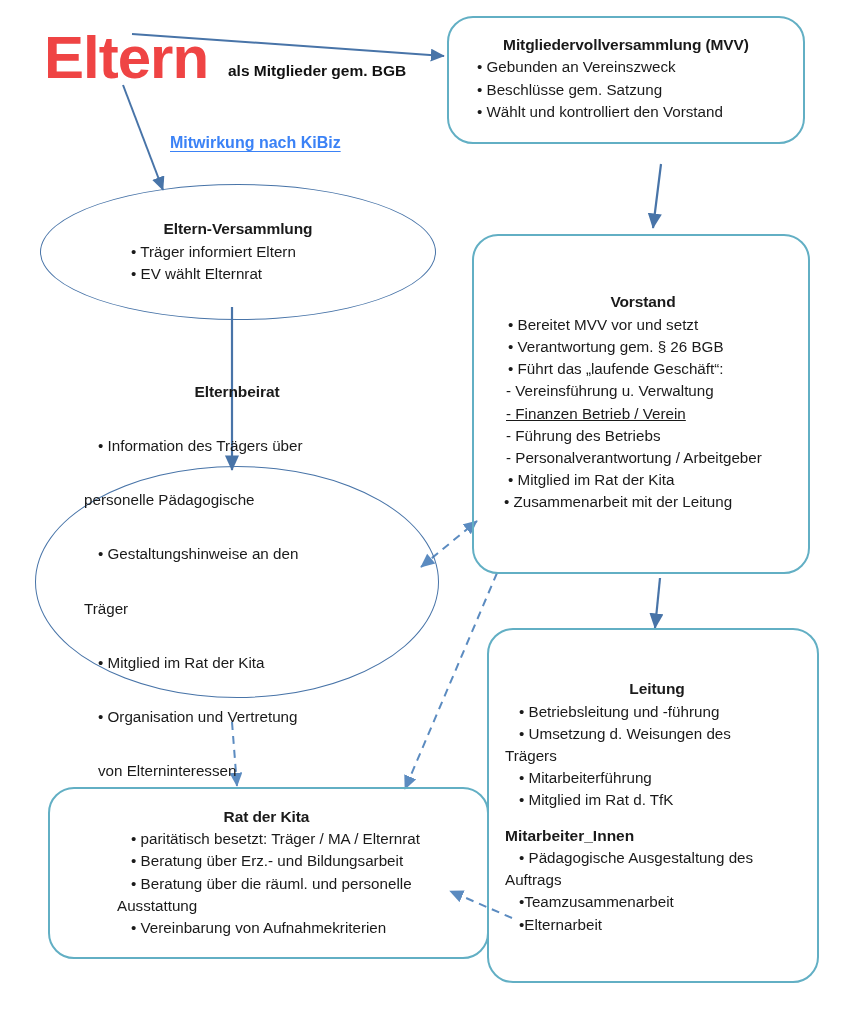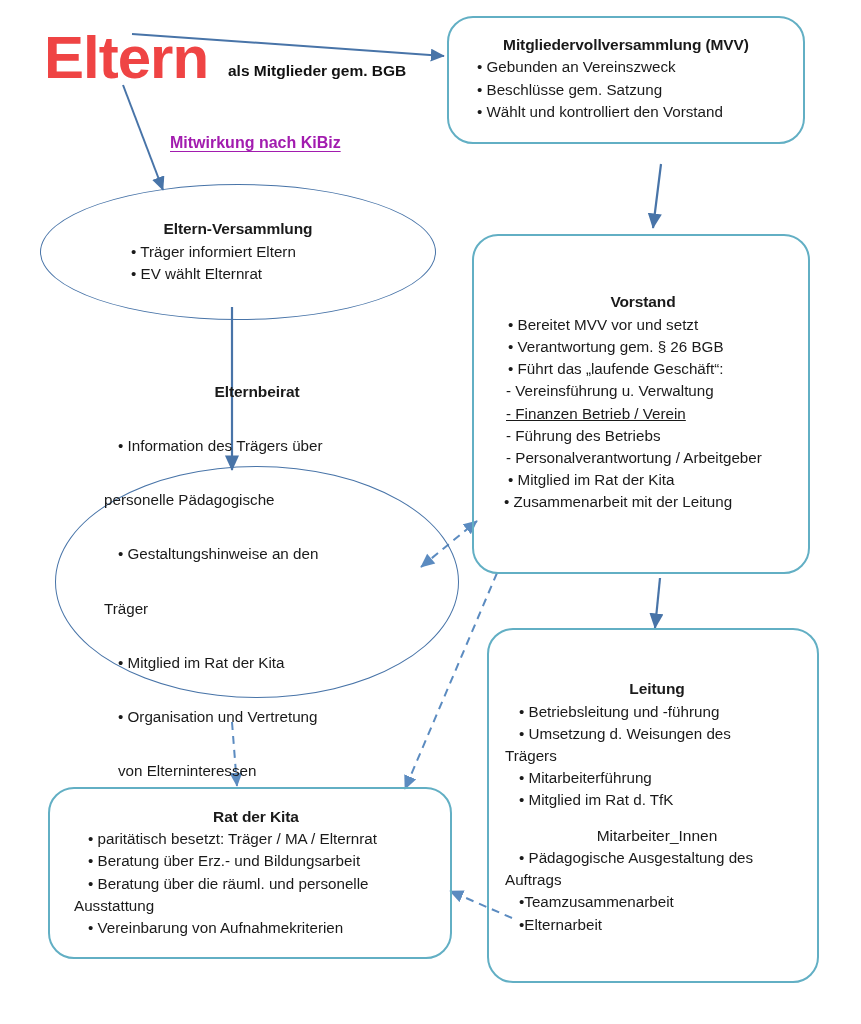--- a/index.html
+++ b/index.html
@@ -43,22 +43,22 @@
   }
   .node-title{
     text-align:center;
     font-weight:bold;
     font-size:15.5px;
     letter-spacing:-0.1px;
     line-height:1.25;
     margin-bottom:2px;
   }
   .node-sub-title{
-    text-align:center;
-    font-weight:normal;
+    text-align:left;
+    font-weight:bold;
     font-size:15.5px;
     line-height:1.25;
     margin-top:14px;
     margin-bottom:2px;
   }
   ul.items{
     list-style:none;
     margin:0;
     padding:0;
   }
@@ -76,24 +76,24 @@
 
   #n-vorstand{ left:472px; top:234px; width:338px; height:340px; padding:4px 8px 6px 12px;}
   #n-vorstand ul.items li{padding-left:22px;}
 
   #n-leitung{ left:487px; top:628px; width:332px; height:355px; padding:10px 8px 6px 16px;}
   #n-leitung ul.items li{padding-left:14px;}
 
   #n-ev{ left:40px; top:184px; width:396px; height:136px; padding:0 10px;}
   #n-ev ul.items li{padding-left:80px;}
 
-  #n-eb{ left:55px; top:466px; width:404px; height:232px; padding:0 10px;}
+  #n-eb{ left:35px; top:466px; width:404px; height:232px; padding:0 10px;}
   #n-eb ul.items li{padding-left:52px;margin-top:32px;}
 
-  #n-rdk{ left:48px; top:787px; width:404px; height:172px; padding:4px 8px 4px 20px;}
+  #n-rdk{ left:48px; top:787px; width:441px; height:172px; padding:4px 8px 4px 4px;align-items:center;}
   #n-rdk ul.items li{padding-left:14px;}
 
   
   .loose{position:absolute; white-space:nowrap;}
   #t-eltern{
     left:44px; top:28px;
     font-size:60px;
     font-weight:bold;
     color:#ef4444;
     letter-spacing:-1px;
@@ -102,21 +102,21 @@
   #t-bgb{
     left:228px; top:62px;
     font-size:15.5px;
     font-weight:bold;
     color:#111111;
   }
   #t-kibiz{
     left:170px; top:134px;
     font-size:16px;
     font-weight:bold;
-    color:#a21caf;
+    color:#3b82f6;
     text-decoration:underline;
     text-underline-offset:3px;
   }
 </style>
 </head>
 <body>
 
 <div id="stage">
 
   <svg id="edges" viewBox="0 0 861 1024" xmlns="http://www.w3.org/2000/svg">

